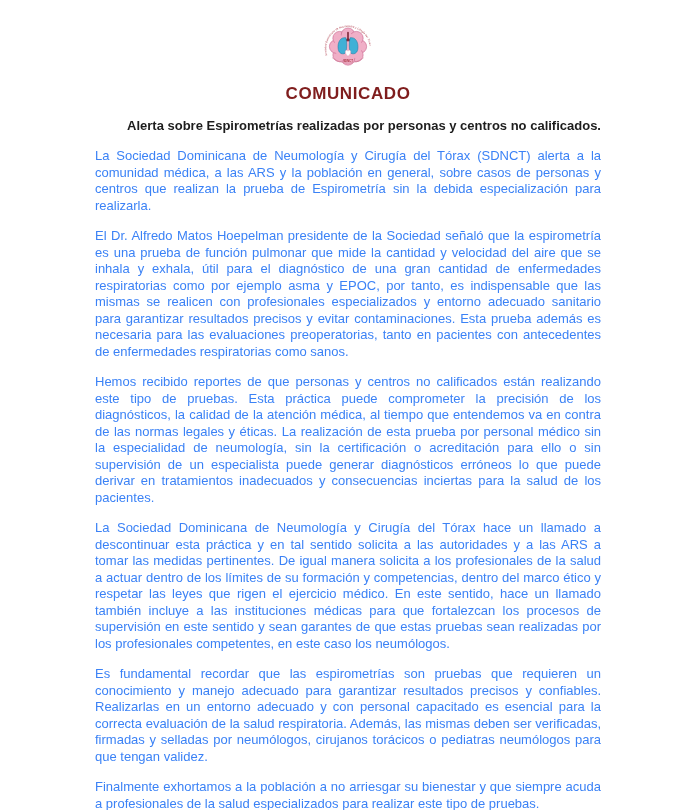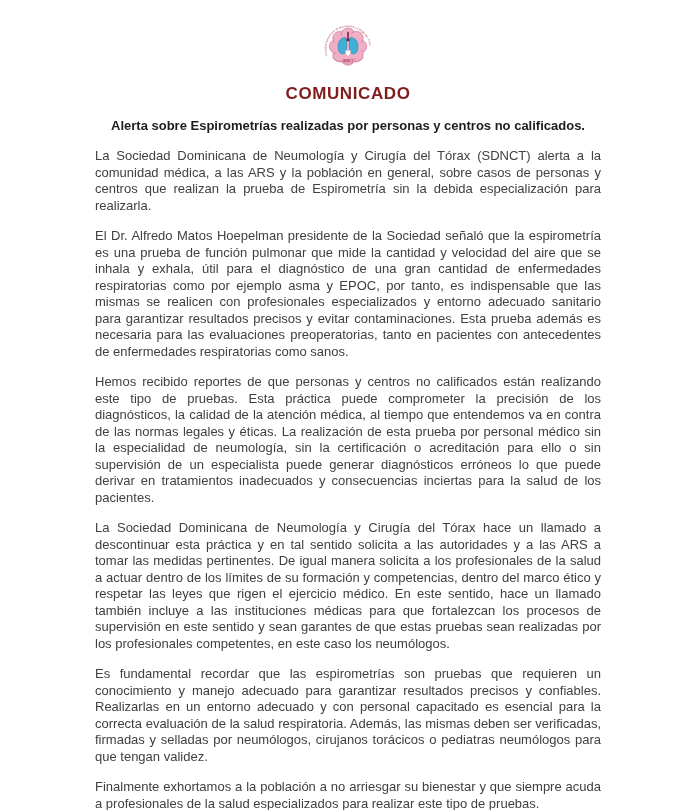--- a/index.html
+++ b/index.html
@@ -24,31 +24,31 @@
   .doc-title {
     margin: 8px 0 0 0;
     text-align: center;
     font-size: 17px;
     font-weight: bold;
     letter-spacing: 0.6px;
     color: #7f1d1d;
   }
   .doc-subtitle {
     margin: 14px 0 0 0;
-    text-align: center;
+    text-align: right;
     font-size: 13px;
     font-weight: bold;
     color: #1d1d1d;
   }
   .body-para {
     margin: 14px 0 0 0;
     font-size: 13px;
     line-height: 16.5px;
     text-align: justify;
-    color: #404040;
+    color: #3b82f6;
   }
   .body-para:first-of-type { margin-top: 15px; }
   svg text { font-family: "Liberation Sans", sans-serif; }
 </style>
 </head>
 <body>
 
 <div class="page">
   <div class="content">
 

